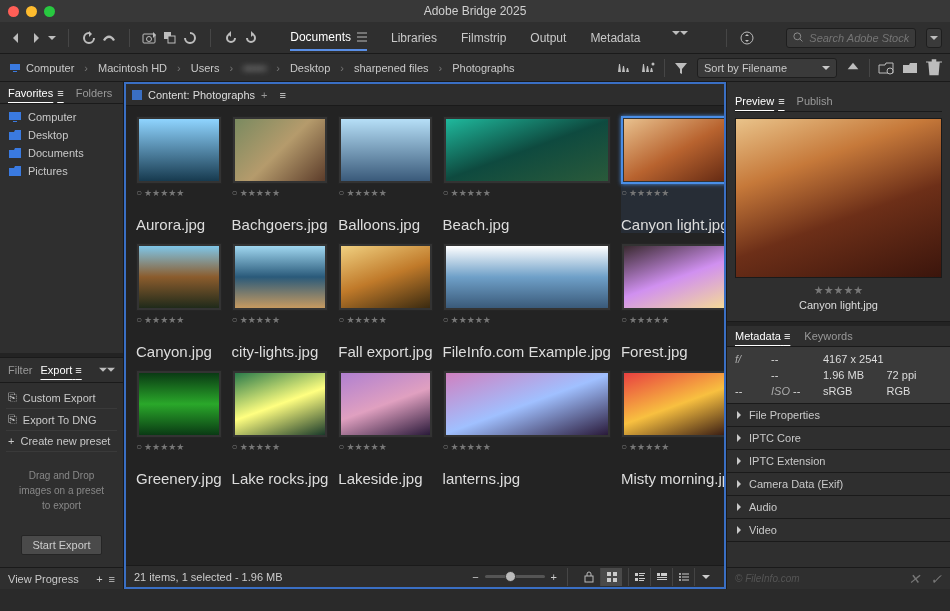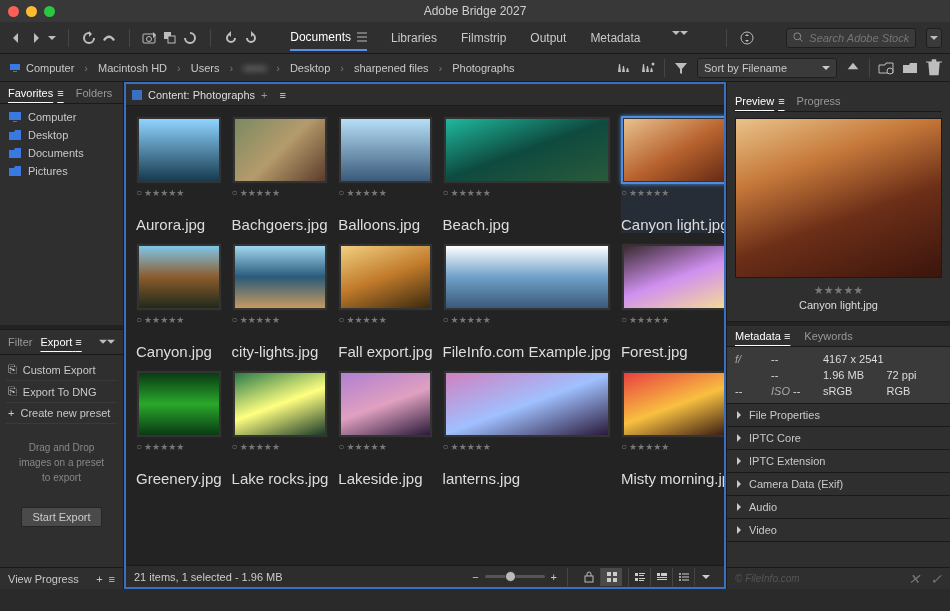--- a/index.html
+++ b/index.html
@@ -48,21 +48,21 @@
 .left .spacer { flex:1; }
 .left-divider { height:4px; background:#232323; cursor:ns-resize;}
 .filter-head { display:flex; align-items:center; gap:8px; padding:4px 8px; border-bottom:1px solid #1a1a1a; border-top:1px solid #1a1a1a;}
 .filter-head .ftab{cursor:pointer;color:#999;}
 .filter-head .ftab.active{color:#fff;text-decoration:underline;text-underline-offset:5px;}
 .filter-head .dblchev{margin-left:auto;cursor:pointer;}
 .export-panel { padding:4px 6px;}
 .exp-item { display:flex; align-items:center; gap:6px; padding:4px 2px; cursor:pointer; border-bottom:1px solid #3a3a3a;}
 .drag-hint { text-align:center; color:#888; font-size:10px; padding:16px 12px; line-height:1.5;}
 .start-export { margin:6px auto 8px auto; display:block; background:#4a4a4a; border:1px solid #252525; color:#ccc; padding:3px 10px; font-size:11px; cursor:pointer; border-radius:2px;}
-.left-footer { height:22px; display:flex; align-items:center; padding:0 8px; gap:6px; border-top:1px solid #1a1a1a; font-size:11px; color:#c9c9c9;margin-top:28px;}
+.left-footer { height:22px; display:flex; align-items:center; padding:0 8px; gap:6px; border-top:1px solid #1a1a1a; font-size:11px; color:#c9c9c9;}
 .left-footer .plus{margin-left:auto; cursor:pointer;}
 .ham-sm { cursor:pointer; }
 
 
 .content { flex:1; background:#232323; display:flex; flex-direction:column; border:2px solid #3a6fc4; border-top:2px solid #3a6fc4; overflow:hidden;}
 .content-head { height:22px; background:#2d2d2d; display:flex; align-items:center; padding:0 6px; gap:6px; color:#ddd; border-bottom:1px solid #1a1a1a;}
 .content-head .sq { width:10px; height:10px; background:#3a6fc4; }
 .thumbs { flex:1; overflow:auto; padding:10px; display:grid; grid-template-columns:repeat(5,1fr); gap:10px 10px; align-content:start;}
 .thumb { display:flex; flex-direction:column; cursor:pointer; }
 .thumb .img-wrap { background:#333; border:1px solid #252525; padding:2px; }
@@ -119,21 +119,21 @@
 </style>
 </head>
 <body>
 
 <div class="titlebar">
   <div class="traffic">
     <span class="tl-close"></span>
     <span class="tl-min"></span>
     <span class="tl-max"></span>
   </div>
-  <div class="title">Adobe Bridge 2027</div>
+  <div class="title">Adobe Bridge 2025</div>
 </div>
 
 <div class="toolbar">
   <div class="tb-group">
     <span class="tb-icon">
         <svg viewBox="0 0 16 16">
           <path d="M10 3l-5 5 5 5z"></path>
         </svg>
       </span>
     <span class="tb-icon">
@@ -599,21 +599,21 @@
   </div>
 
   <div class="right">
     <div class="preview">
       <div class="panel-tabs">
         <span class="ptab active">
             <span>Preview</span> 
             <span>≡</span>
           </span>
         <span class="ptab">
-            <span>Progress</span>
+            <span>Publish</span>
           </span>
       </div>
       <div class="pv-img"></div>
       <div class="pv-rating">★★★★★</div>
       <div class="pv-name">Canyon light.jpg</div>
     </div>
     <div class="left-divider"></div>
     <div class="meta-head">
       <span class="mtab active"><span>Metadata</span> <span>≡</span></span>
       <span class="mtab"><span>Keywords</span></span>

